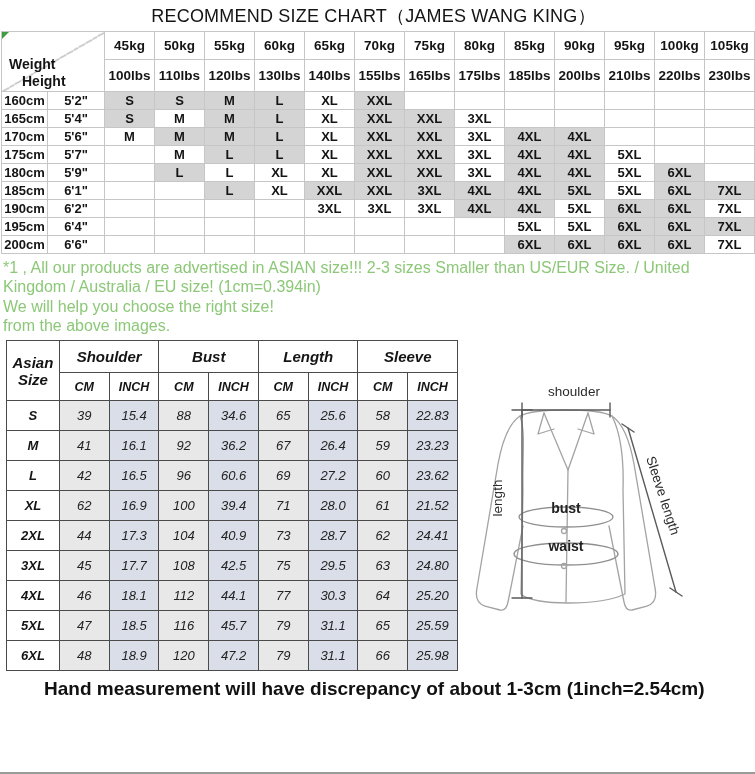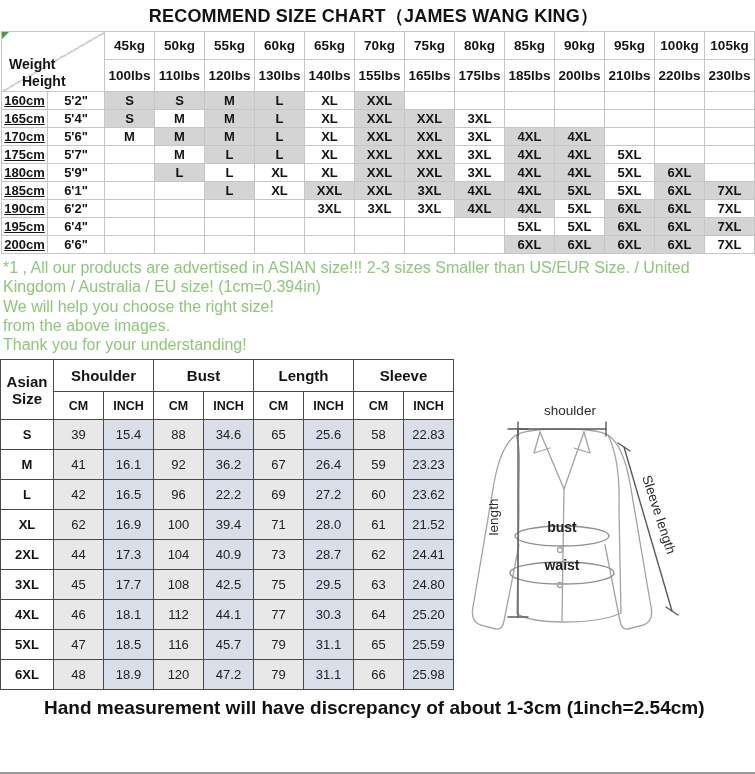--- a/index.html
+++ b/index.html
@@ -15,51 +15,51 @@
   html,body{margin:0;padding:0;}
   body{
     width:755px;height:774px;background:#ffffff;color:#141414;
     font-family:"Liberation Sans","DejaVu Sans",sans-serif;
     overflow:hidden;position:relative;
   }
   .page{width:755px;height:774px;border-bottom:2px solid #9a9a9a;}
 
   
   .title{
-    text-align:center;font-size:18px;font-weight:bold;
+    text-align:center;font-size:18px;font-weight:normal;
     padding:4px 8px 3px 0;letter-spacing:.2px;white-space:nowrap;
   }
 
   
   table.matrix{
     border-collapse:collapse;table-layout:fixed;width:753px;margin-left:1px;
   }
   table.matrix th,table.matrix td{
     border:1px solid var(--matrix-border);
     text-align:center;padding:0;white-space:nowrap;overflow:hidden;
     font-weight:bold;font-size:13px;
   }
   table.matrix thead th.kg{height:28px;border-bottom:1px dashed #dcdcdc;font-size:13.5px;}
   table.matrix thead tr.lbsrow th{height:32px;font-size:13.5px;}
   table.matrix tbody td{height:18px;}
-  td.hcm{border-right:1px dashed #dcdcdc !important;text-decoration:underline;}
+  td.hcm{border-right:1px dashed #dcdcdc !important;}
   td.shaded{background:var(--matrix-shaded);}
   th.corner{position:relative;background:
     linear-gradient(to bottom right,transparent 49.4%,#b8b8b8 49.4%,#b8b8b8 50.6%,transparent 50.6%); text-decoration: underline;}
   th.corner .w{position:absolute;left:7px;top:24px;font-size:14px;}
   th.corner .h{position:absolute;left:20px;top:41px;font-size:14px;}
   .corner-mark{position:absolute;top:0;left:0;width:0;height:0;
     border-top:7px solid var(--marker-green);border-right:7px solid transparent;}
 
   
   .notes{margin:4px 0 0 3px;color:var(--note-green);font-size:16px;line-height:19.3px;white-space:nowrap;}
 
   
   .bottom{display:flex;margin-top:5px;align-items:flex-start;}
-  table.measure{border-collapse:collapse;table-layout:fixed;margin-left:0;}
+  table.measure{border-collapse:collapse;table-layout:fixed;margin-left:6px;font-style:italic;}
   table.measure th,table.measure td{
     border:1px solid var(--measure-border);text-align:center;padding:0;
     white-space:nowrap;overflow:hidden;
   }
   table.measure thead tr.grouprow th{height:32px;font-size:15px;font-weight:bold;background:#fff;}
   table.measure thead tr.subrow th{height:28px;font-size:12.5px;font-weight:bold;background:#fff;}
   th.asian{font-size:15px;font-weight:bold;line-height:17px;background:#fff;}
   table.measure tbody tr{height:30px;}
   td.msize{font-weight:bold;font-size:13px;background:#fff;}
   td.vcm{background:var(--cm-bg);font-size:13px;color:#222;}
@@ -292,21 +292,20 @@
           <td>7XL</td>
         </tr>
       </tbody>
   </table>
 
   <div class="notes" id="notes">
       <div class="note-line">*1 , All our products are advertised in ASIAN size!!! 2-3 sizes Smaller than US/EUR Size. / United</div>
       <div class="note-line">Kingdom / Australia / EU size! (1cm=0.394in)</div>
       <div class="note-line">We will help you choose the right size!</div>
       <div class="note-line">from the above images.</div>
-      <div class="note-line">Thank you for your understanding!</div>
     </div>
 
   <div class="bottom">
     <table class="measure">
       <colgroup>
         <col style="width:53px">
         <col style="width:50px">
           <col style="width:50px">
           <col style="width:50px">
           <col style="width:50px">
@@ -358,21 +357,21 @@
             <td class="vcm">67</td>
             <td class="vinch">26.4</td>
             <td class="vcm">59</td>
             <td class="vinch">23.23</td>
           </tr>
           <tr>
             <td class="msize">L</td>
             <td class="vcm">42</td>
             <td class="vinch">16.5</td>
             <td class="vcm">96</td>
-            <td class="vinch">22.2</td>
+            <td class="vinch">60.6</td>
             <td class="vcm">69</td>
             <td class="vinch">27.2</td>
             <td class="vcm">60</td>
             <td class="vinch">23.62</td>
           </tr>
           <tr>
             <td class="msize">XL</td>
             <td class="vcm">62</td>
             <td class="vinch">16.9</td>
             <td class="vcm">100</td>

